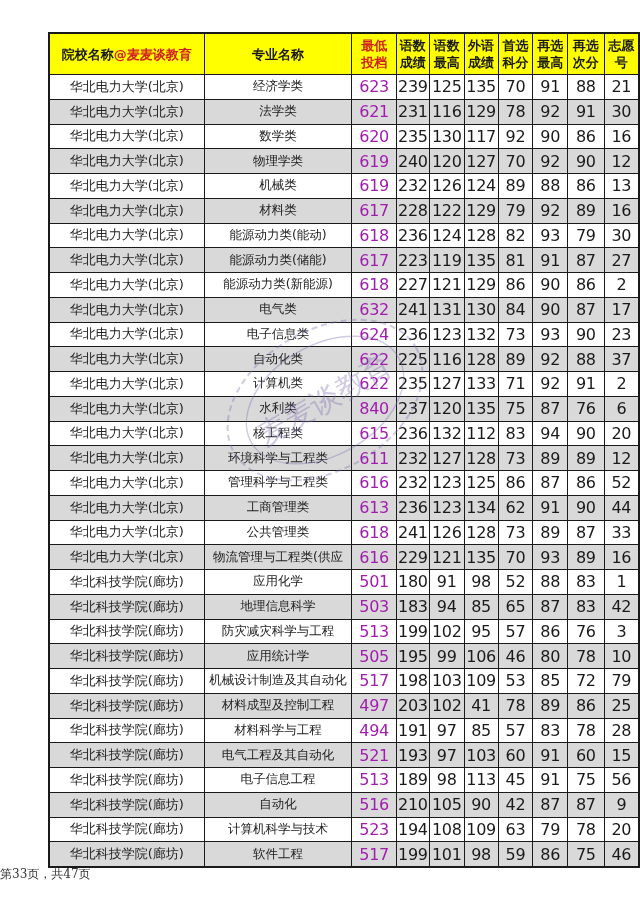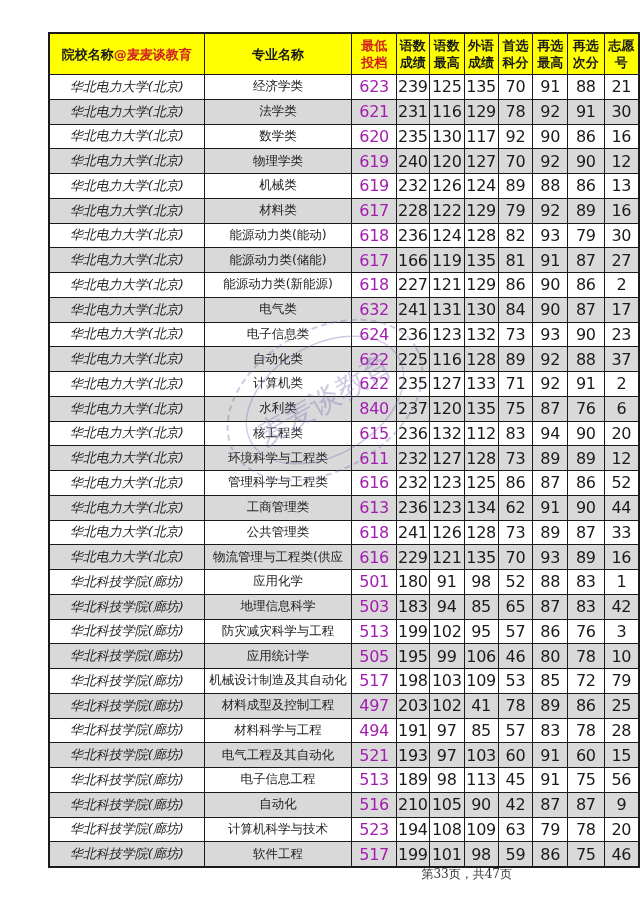--- a/index.html
+++ b/index.html
@@ -8,22 +8,22 @@
   .sheet { position:absolute; left:24px; top:32px;padding-left:24px; }
   table { border-collapse:collapse; table-layout:fixed; border:2px solid #1a1a1a; }
   th, td { border:1px solid #1a1a1a; text-align:center; vertical-align:middle; padding:0; overflow:hidden; white-space:nowrap; }
   th { background:#ffff00; font-weight:bold; font-size:13px; line-height:17px; height:40px; color:#1a1a1a; }
   th .red { color:#d02020; }
   td { height:23.75px; font-size:13px; color:#222; }
   td.num { font-size:16px; letter-spacing:-0.3px; color:#1a1a1a; }
   td.score { color:#a21caf; }
   tr.alt td { background:#d9d9d9; }
   td.major { font-size:12.5px; }
-  td.school { font-size:13px;font-style:italic; }
-  .footer { position:absolute; top:866px; left:0; width:512px; text-align:right;
+  td.school { font-size:13px; }
+  .footer { position:absolute; top:866px; left:0; width:512px; text-align:left;
             font-family:"DejaVu Serif", "Liberation Serif", serif; font-size:12px; color:#333; }
   .watermark { position:absolute; left:210px; top:300px; width:230px; height:200px; pointer-events:none;
                opacity:0.35; }
 </style>
 </head>
 <body>
 
 <div class="sheet">
   <table>
     <colgroup>
@@ -134,21 +134,21 @@
           <td class="num">128</td>
           <td class="num">82</td>
           <td class="num">93</td>
           <td class="num">79</td>
           <td class="num">30</td>
         </tr>
         <tr class="alt">
           <td class="school">华北电力大学(北京)</td>
           <td class="major">能源动力类(储能)</td>
           <td class="num score">617</td>
-          <td class="num">166</td>
+          <td class="num">223</td>
           <td class="num">119</td>
           <td class="num">135</td>
           <td class="num">81</td>
           <td class="num">91</td>
           <td class="num">87</td>
           <td class="num">27</td>
         </tr>
         <tr>
           <td class="school">华北电力大学(北京)</td>
           <td class="major">能源动力类(新能源)</td>

